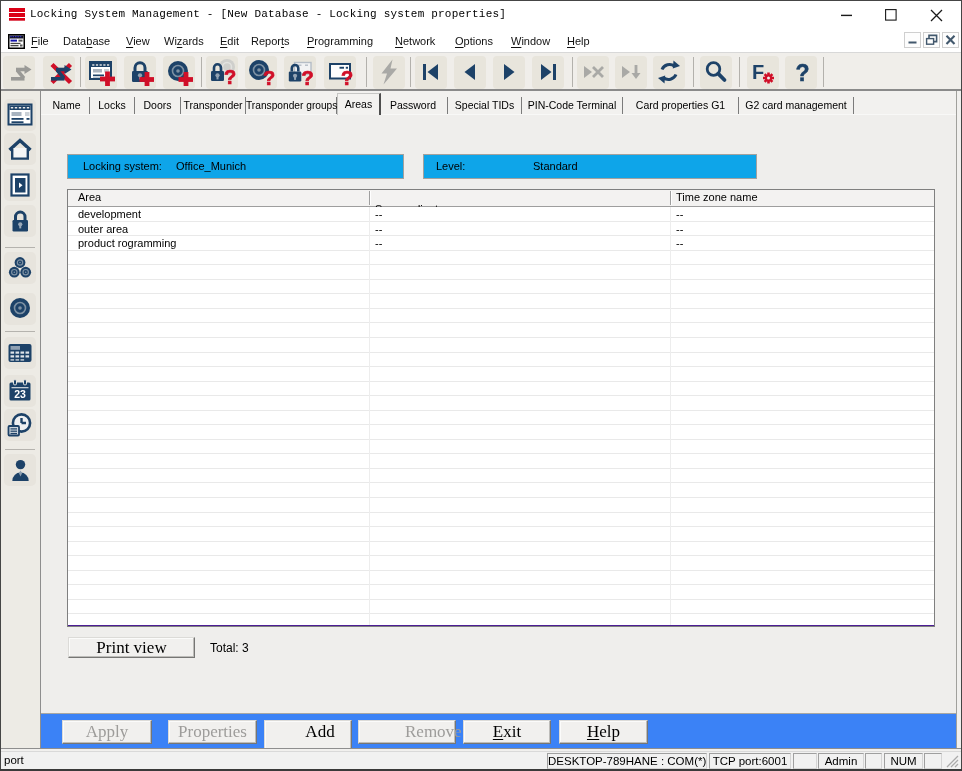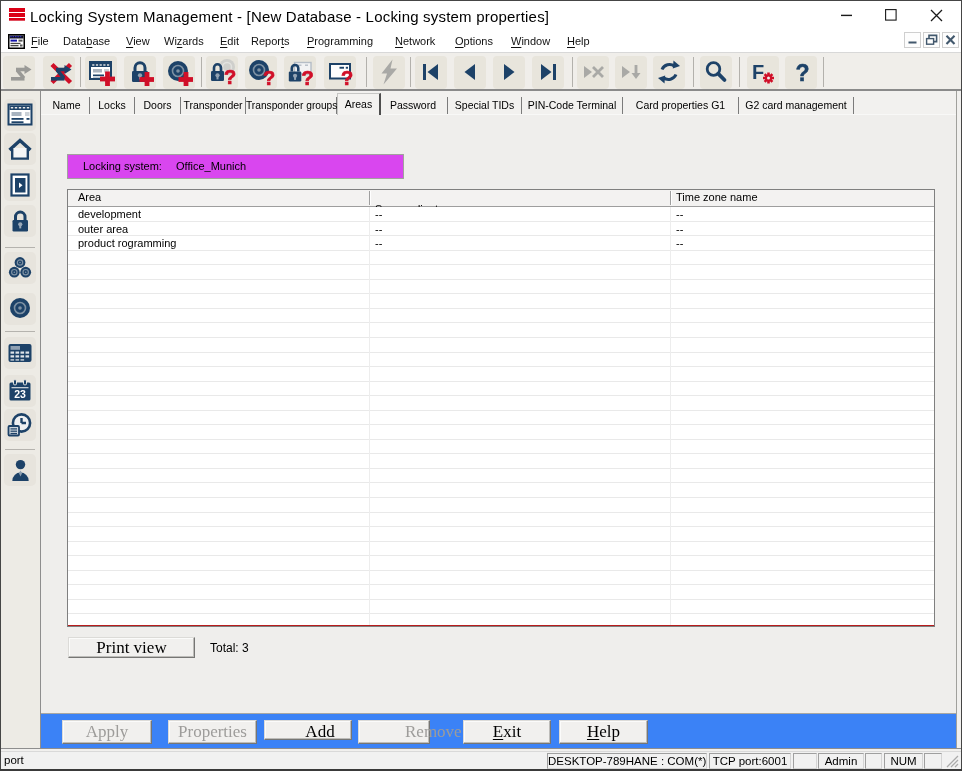--- a/index.html
+++ b/index.html
@@ -18,23 +18,23 @@
   
   #sidebar{left:0;top:91px;width:40px;height:657px;background:#edebe5;border-right:1px solid #8e8e8e;}
   .stile{position:absolute;left:4px;width:32px;height:32px;background:#e7e4dd;border-radius:5px;}
   .stile svg{position:absolute;left:2px;top:2px;}
   .ssep{position:absolute;left:5px;width:30px;height:1px;background:#b5b3ae;}
   
   .tab{position:absolute;top:97px;height:17px;font-size:10.5px;color:#000;text-align:center;line-height:17px;white-space:nowrap;border-right:1px solid #7b7b7b;}
   #tabsel{position:absolute;left:337px;top:93px;width:41px;height:21px;background:#f3f2f0;border-top:1px solid #c6c6c4;border-left:1px solid #c6c6c4;border-right:2px solid #4e4e4e;font-size:10.5px;text-align:center;line-height:20px;z-index:3;}
   
   #page{left:41px;top:114px;width:915px;height:599px;background:#efeeec;border-top:1px solid #f8f8f7;}
-  .gbox{position:absolute;top:39px;height:23px;background:#d946ef;border:1px solid #a2a19e;font-size:11px;color:#000;}
-  
-  #tbl{position:absolute;left:26px;top:74px;width:866px;height:436px;background:#b91c1c;border:1px solid #7f7f7f;}
+  .gbox{position:absolute;top:39px;height:23px;background:#0ea5e9;border:1px solid #a2a19e;font-size:11px;color:#000;}
+  
+  #tbl{position:absolute;left:26px;top:74px;width:866px;height:436px;background:#4c1d95;border:1px solid #7f7f7f;}
   #thead{position:absolute;left:0;top:0;width:866px;height:16px;background:#f3f2f1;border-bottom:1px solid #9e9e9e;font-size:11px;}
   .hsep{position:absolute;top:1px;width:1px;height:14px;background:#9e9e9e;}
   .hsep2{position:absolute;top:1px;width:1px;height:14px;background:#fff;}
   #tbody{position:absolute;left:0;top:17px;width:866px;height:418px;background:#fff;}
   .rline{position:absolute;left:0;width:866px;height:1px;background:#e9e9e9;}
   .colline{position:absolute;top:0;width:1px;height:418px;background:#ededed;}
   .trow{position:absolute;left:10px;height:14.5px;line-height:15px;font-size:11px;color:#000;white-space:nowrap;}
   
   .btn{position:absolute;background:#f1f0ee;border:1px solid;border-color:#dcdbd8 #767674 #767674 #dcdbd8;box-shadow:inset -1px -1px 0 #bdbcb9,inset 1px 1px 0 #fbfbfa;font-size:17px;box-sizing:border-box;color:#000;text-align:center;font-family:Liberation Serif, serif;}
   .btn.dis{color:#9d9c9a;}
@@ -51,21 +51,21 @@
 <body>
 <div id="win">
 
 <div class="abs" id="titlebar">
   <svg class="abs" style="left:9px;top:8px" width="16" height="13" viewBox="0 0 16 13" shape-rendering="crispEdges">
     <rect x="0" y="0" width="16" height="4" fill="#db0016"></rect>
     <rect x="0" y="5" width="16" height="4" fill="#db0016"></rect>
     <rect x="0" y="10" width="16" height="2" fill="#db0016"></rect>
     <rect x="0" y="12" width="16" height="1" fill="#e05060"></rect>
   </svg>
-  <div class="abs" style="left:30px;top:8px;font-size:15px;color:#000;letter-spacing:0.2px;">Locking System Management - [New Database - Locking system properties]</div>
+  <div class="abs" style="left:30px;top:8px;font-size:11px;color:#000;letter-spacing:0.2px;font-family:Liberation Mono, monospace;">Locking System Management - [New Database - Locking system properties]</div>
 
   <svg class="abs" style="left:841px;top:14px" width="12" height="3" viewBox="0 0 12 3">
         <rect x="0" y="0.7" width="11" height="1.4" fill="#1a1a1a"></rect>
       </svg>
   <svg class="abs" style="left:885px;top:9px" width="12" height="12" viewBox="0 0 12 12">
         <rect x="0.6" y="0.6" width="10.5" height="10.5" fill="none" stroke="#1a1a1a" stroke-width="1.1"></rect>
       </svg>
   <svg class="abs" style="left:930px;top:9px" width="13" height="13" viewBox="0 0 13 13">
         <path d="M1 1 L12 12 M12 1 L1 12" stroke="#1a1a1a" stroke-width="1.3"></path>
       </svg>
@@ -415,20 +415,24 @@
 <div class="abs tab" style="left:448px;width:73px;">Special TIDs</div>
 <div class="abs tab" style="left:522px;width:100px;">PIN-Code Terminal</div>
 <div class="abs tab" style="left:623px;width:115px;">Card properties G1</div>
 <div class="abs tab" style="left:739px;width:114px;">G2 card management</div>
 <div id="tabsel">Areas</div>
 
 <div class="abs" id="page">
   <div class="gbox" style="left:26px;width:335px;">
     <span class="abs" style="left:15px;top:5px;">Locking system:</span>
     <span class="abs" style="left:108px;top:5px;">Office_Munich</span>
+  </div>
+  <div class="gbox" style="left:382px;width:332px;">
+    <span class="abs" style="left:12px;top:5px;">Level:</span>
+    <span class="abs" style="left:109px;top:5px;">Standard</span>
   </div>
 
   <div id="tbl">
     <div id="thead">
       <span class="abs" style="left:10px;top:1px;">Area</span>
       <span class="abs" style="left:307px;top:1px;margin-top:12px;">Superordinate area</span>
       <span class="abs" style="left:608px;top:1px;">Time zone name</span>
       <div class="hsep" style="left:301px"></div>
           <div class="hsep2" style="left:302px"></div>
       <div class="hsep" style="left:602px"></div>
@@ -477,22 +481,22 @@
     </div>
   </div>
 
   <div class="btn" style="left:27px;top:522px;width:127px;height:21px;line-height:19px;">Print view</div>
   <div class="abs" style="left:169px;top:526px;font-size:12px;">Total: 3</div>
 </div>
 
 <div class="abs" id="botpanel">
   <div class="btn dis" style="left:21px;top:6px;width:90px;height:24px;line-height:22px;">Apply</div>
   <div class="btn dis" style="left:127px;top:6px;width:89px;height:24px;line-height:22px;">Properties</div>
-  <div class="btn" style="left:223px;top:6px;width:88px;height:20px;line-height:22px;padding-left:24px;">Add</div>
-  <div class="btn dis" style="left:317px;top:6px;width:72px;height:24px;line-height:22px;padding-left:46px;">Remove</div>
+  <div class="btn" style="left:223px;top:6px;width:88px;height:32px;line-height:22px;padding-left:24px;">Add</div>
+  <div class="btn dis" style="left:317px;top:6px;width:98px;height:24px;line-height:22px;padding-left:46px;">Remove</div>
   <div class="btn" style="left:422px;top:6px;width:88px;height:24px;line-height:22px;"><u>E</u>xit</div>
   <div class="btn" style="left:518px;top:6px;width:89px;height:24px;line-height:22px;"><u>H</u>elp</div>
 </div>
 
 <div class="abs" style="left:956px;top:91px;width:1px;height:657px;background:#a0a09c;"></div>
 <div class="abs" style="left:957px;top:91px;width:4px;height:657px;background:#f1f0ee;"></div>
 
 <div class="abs" style="left:0px;top:748px;width:962px;height:1px;background:#8e8e8e;"></div>
 <div class="abs" style="left:0px;top:749px;width:962px;height:2px;background:#f1f0ee;"></div>
 

